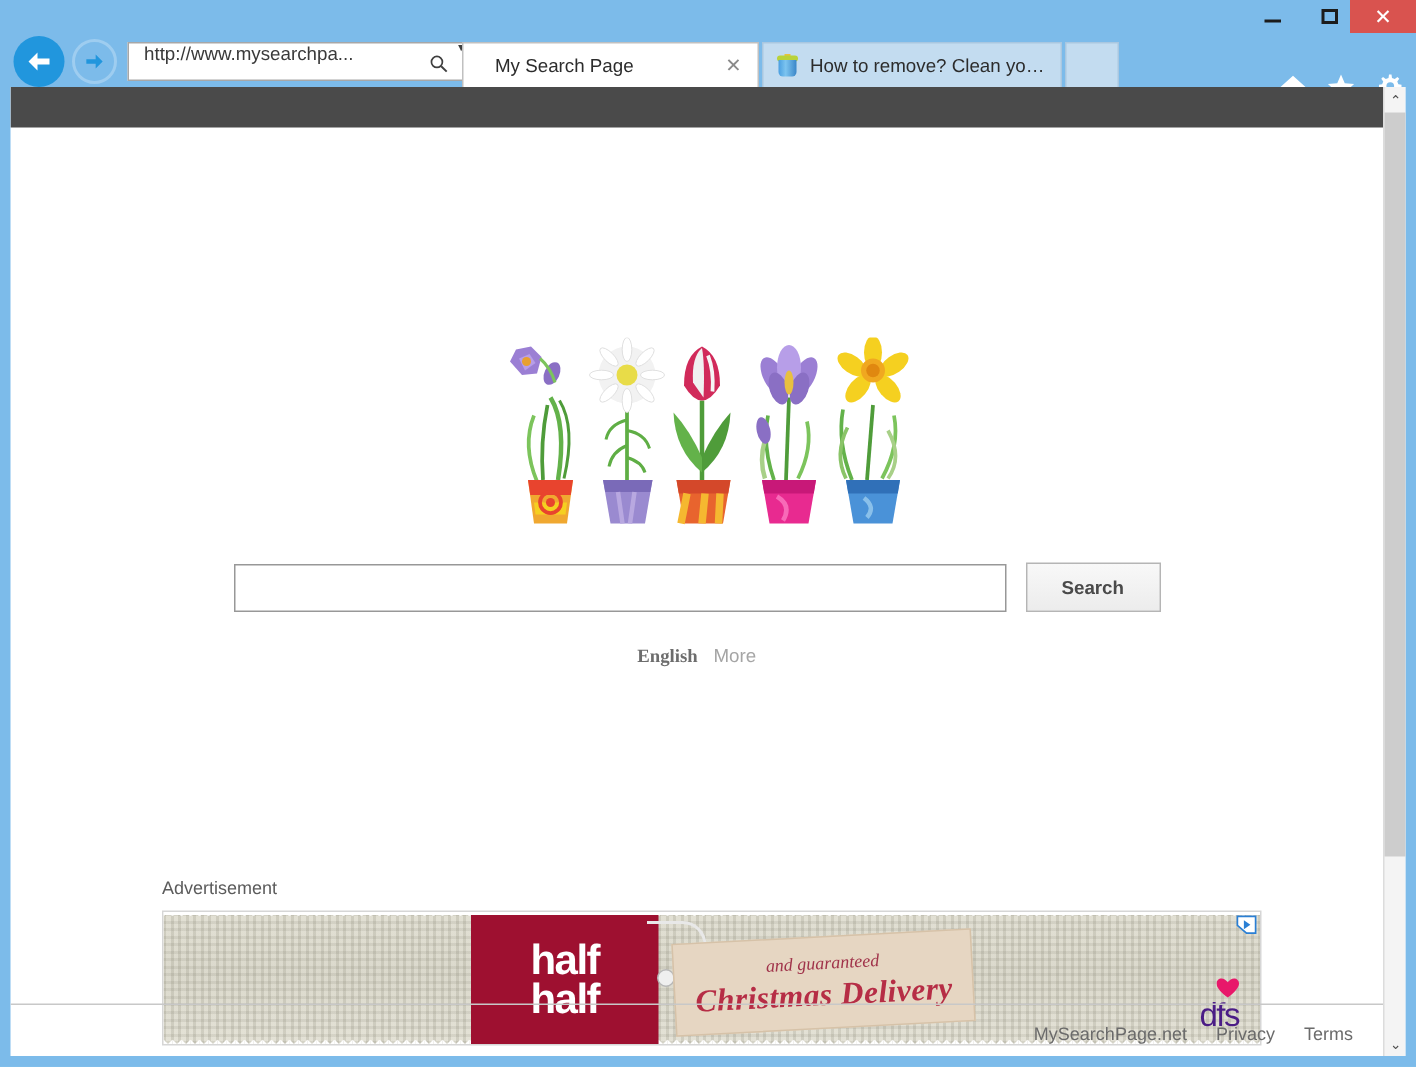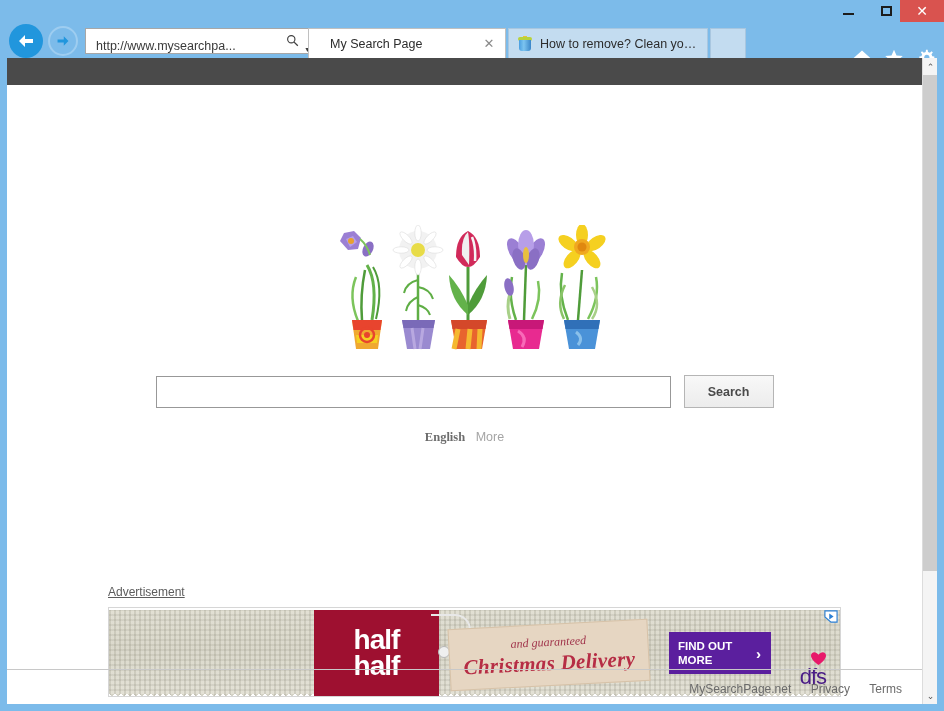--- a/index.html
+++ b/index.html
@@ -48,21 +48,21 @@
   }
   .nav-fwd {
     left:48px; width:30px; height:30px; top:4px;
     border:2px solid #9ecdf0; background:transparent;
   }
   .arrow-svg { display:block; }
 
   .addr-box {
     position:absolute; left:85px; top:6px; width:249px; height:26px;
     background:#fff; border:1px solid #a7a7a7;
-    display:flex; align-items:flex-end;
+    display:flex; align-items:flex-start;
   }
   .addr-text {
     flex:1; font-size:12.5px; color:#3a3a3a; padding-left:10px;
     white-space:nowrap; overflow:hidden;
   }
   .addr-icon {
     width:20px; height:26px; display:flex; align-items:center; justify-content:center;
     color:#3f3f3f;
   }
   .addr-caret { width:11px; display:flex; align-items:center; justify-content:center;
@@ -149,21 +149,21 @@
 
   .lang-row {
     position:absolute; left:0; top:345px; width:915px;
     text-align:center; font-size:12.5px;
   }
   .lang-primary { color:#6d6d6d; font-weight:bold;font-family:Liberation Serif, serif; }
   .lang-more { color:#a5a5a5; margin-left:7px; }
 
   
   .ad-block { position:absolute; left:101px; top:500px; width:735px; }
-  .ad-label { font-size:12px; color:#5c5c5c; margin-bottom:8px;text-decoration:underline; }
+  .ad-label { font-size:12px; color:#5c5c5c; margin-bottom:8px; }
   .ad-banner {
     position:relative; width:733px; height:90px;
     border:1px solid #d6d6d6; overflow:hidden; background:#fff;
   }
   .ad-fabric {
     position:absolute; left:0; top:2px; width:733px; height:86px;
     background:
       repeating-linear-gradient(90deg, rgba(160,158,140,.30) 0 2px, rgba(221,219,204,.18) 2px 5px),
       repeating-linear-gradient(0deg, rgba(150,148,132,.22) 0 2px, rgba(226,224,210,.16) 2px 5px),
       linear-gradient(to bottom,#e3e1d6 0%,#d9d7cb 45%,#e6e4da 100%);
@@ -474,27 +474,20 @@
           </div>
 
           <div class="ad-string"></div>
           <div class="ad-eyelet"></div>
 
           <div class="ad-tag-kraft">
             <div class="kraft-l1">and guaranteed</div>
             <div class="kraft-l2">Christmas Delivery</div>
           </div>
 
-          <div class="ad-cta">
-            <div class="ad-cta-text">
-              <div>FIND OUT</div>
-              <div>MORE</div>
-            </div>
-            <span class="ad-cta-arrow">›</span>
-          </div>
 
           <svg class="ad-heart" viewBox="0 0 20 18">
             <path d="M10 17 C2 11 0 7 0 4.5 C0 1.8 2 0 4.4 0 C6.4 0 8.4 1.2 10 3.4 C11.6 1.2 13.6 0 15.6 0 C18 0 20 1.8 20 4.5 C20 7 18 11 10 17 Z" fill="#e8186a"></path>
           </svg>
           <div class="ad-logo">dfs</div>
 
           <svg class="adchoices" viewBox="0 0 16 15" style="top:2px;right:2px;position:absolute;">
             <path d="M1 1 L15 1 L15 14 L8 14 L1 8 Z" fill="#ffffff" stroke="#2a7fd4" stroke-width="1.3"></path>
             <path d="M6 4 L11 7.5 L6 11 Z" fill="#2a7fd4"></path>
           </svg>

